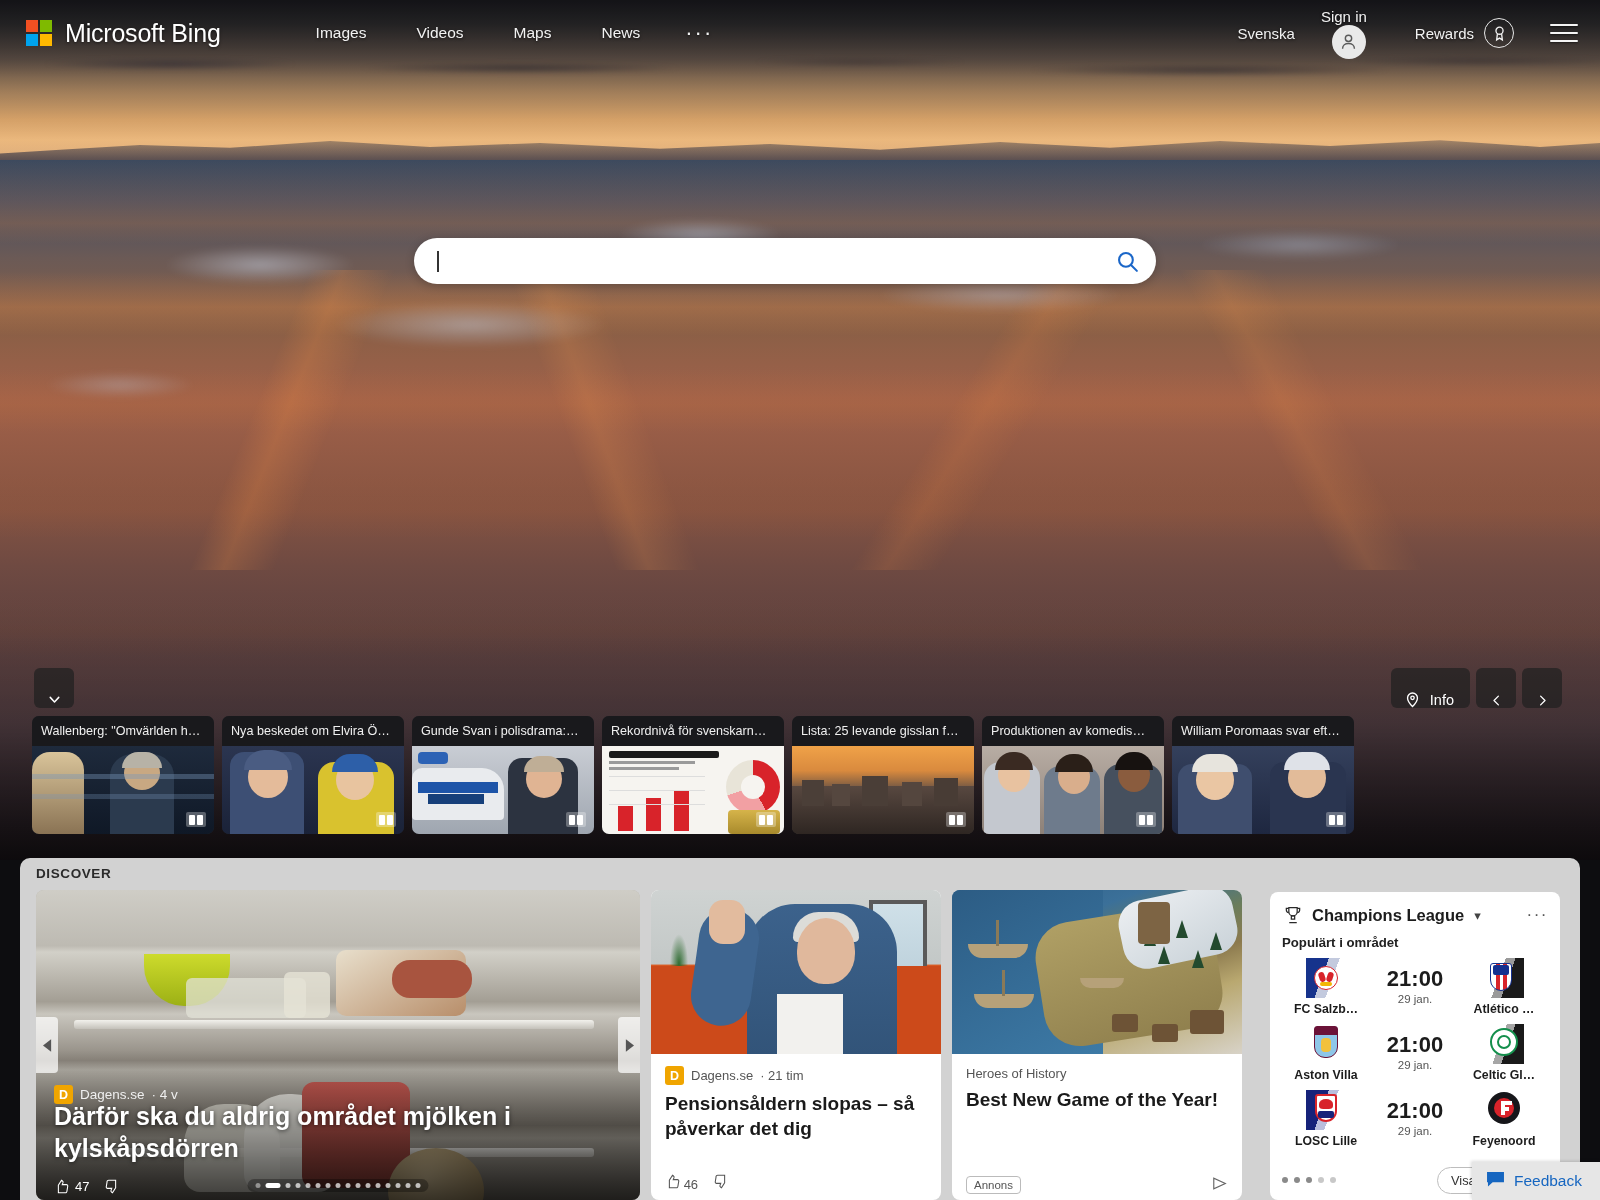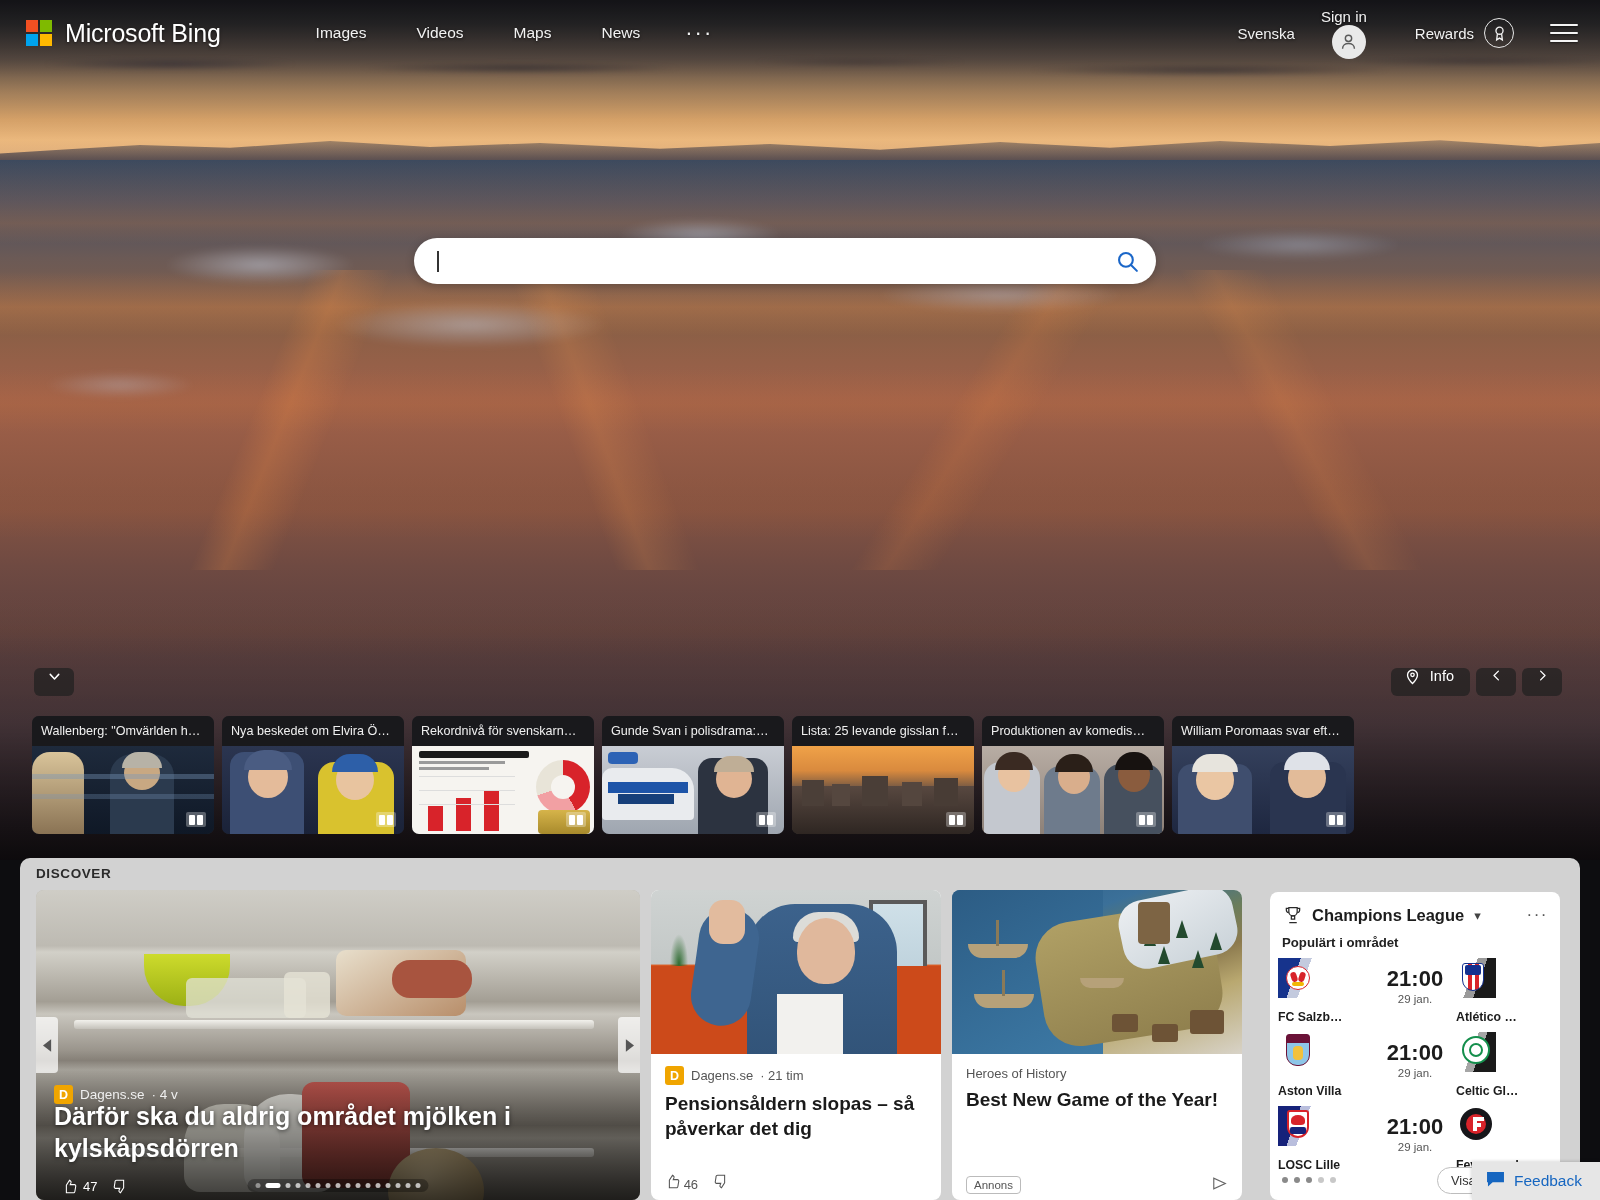--- a/index.html
+++ b/index.html
@@ -162,21 +162,21 @@
     justify-content: center; cursor: pointer; background: transparent; border: none;
   }
 
   
   .hero-ctl-row {
     position: absolute; top: 668px; z-index: 30;
     display: flex; align-items: center; gap: 6px;
   }
   .ctl {
     background: rgba(32,32,32,.72); border-radius: 6px;
-    height: 28px; display: flex; align-items: flex-start; justify-content: center;
+    height: 40px; display: flex; align-items: flex-end; justify-content: center;
     color: #fff; cursor: pointer;
   }
   .ctl.square { width: 40px; }
   .ctl.info { padding: 0 16px 0 13px; gap: 9px; font-size: 14.5px; }
 
   
   #newsstrip {
     position: absolute; left: 32px; top: 716px; width: 1540px; height: 118px;
     display: flex; gap: 8px; z-index: 25;
   }
@@ -244,21 +244,21 @@
     width: 19px; height: 19px; border-radius: 3px; background: #f0a500;
     color: #fff; font-size: 12.5px; font-weight: bold;
     display: flex; align-items: center; justify-content: center;
   }
   .bigcard .bigtitle {
     position: absolute; left: 18px; bottom: 36px; width: 470px;
     color: #fff; font-size: 25px; font-weight: bold; line-height: 1.28;
     text-shadow: 0 1px 4px rgba(0,0,0,.6);
   }
   .bigcard .react {
-    position: absolute; left: 26px; bottom: 6px;
+    position: absolute; left: 18px; bottom: 6px;
     display: flex; align-items: center; gap: 16px; color: #fff; font-size: 13px;
   }
   .react .grp { display: flex; align-items: center; gap: 6px; }
   .carousel-arrow {
     position: absolute; width: 22px; height: 56px; background: rgba(255,255,255,.72);
     display: flex; align-items: center; justify-content: center; cursor: pointer;
   }
   .carousel-arrow.left { left: 0; top: 50%; transform: translateY(-50%); border-radius: 0 4px 4px 0;}
   .carousel-arrow.right { right: 0; top: 50%; transform: translateY(-50%); border-radius: 4px 0 0 4px;}
   .dots {
@@ -346,21 +346,21 @@
     width: 22px; height: 22px; display: flex; align-items: center; justify-content: center;
   }
   .cl-title { font-size: 16.5px; font-weight: bold; color: #1c1c1c; }
   .cl-chev { color: #444; font-size: 13px; margin-left: 2px; cursor: pointer; }
   .cl-dots { margin-left: auto; color: #555; font-size: 17px; letter-spacing: 1.5px; cursor: pointer; }
   .cl-sub { font-size: 13.2px; font-weight: bold; color: #222; padding: 9px 12px 0 12px; }
   .cl-match {
     display: grid; grid-template-columns: 1fr 82px 1fr; align-items: start;
     padding: 8px 8px 0 8px;
   }
-  .cl-team { display: flex; flex-direction: column; gap: 12px; }
+  .cl-team { display: flex; flex-direction: column; align-items: center; gap: 4px; }
   .cl-crest { width: 40px; height: 40px; position: relative; }
   .cl-tname {
     font-size: 12.3px; font-weight: bold; color: #1c1c1c;
     max-width: 82px; white-space: nowrap; overflow: hidden; text-overflow: ellipsis;
   }
   .cl-time { text-align: center; padding-top: 8px; }
   .cl-time .t { font-size: 22px; font-weight: bold; color: #1c1c1c; }
   .cl-time .d { font-size: 11.5px; color: #555; margin-top: 1px; }
   .cl-bottom {
     position: absolute; left: 0; bottom: 0; width: 100%; height: 40px;
@@ -512,20 +512,37 @@
 
   <div class="ncard">
     <div class="nhead">Nya beskedet om Elvira Ö…</div>
     <div class="nimg" style="background:linear-gradient(180deg,#2b3550,#1a2238);">
       <div class="slice" style="left:8px;top:6px;width:74px;height:82px;background:#3d4f74;border-radius:14px 14px 0 0;"></div>
       <div class="slice" style="left:26px;top:10px;width:40px;height:42px;background:#e4bb9a;border-radius:50%;"></div>
       <div class="slice" style="left:22px;top:4px;width:48px;height:20px;background:#4a5c82;border-radius:24px 24px 0 0;"></div>
       <div class="slice" style="left:96px;top:16px;width:76px;height:72px;background:#d9c22e;border-radius:16px 16px 0 0;"></div>
       <div class="slice" style="left:114px;top:14px;width:38px;height:40px;background:#e8c49f;border-radius:50%;"></div>
       <div class="slice" style="left:110px;top:8px;width:46px;height:18px;background:#2d5fa8;border-radius:23px 23px 0 0;"></div>
+      <div class="nbook">
+          <i></i>
+          <i></i>
+        </div>
+    </div>
+  </div>
+
+  <div class="ncard">
+    <div class="nhead">Gunde Svan i polisdrama:…</div>
+    <div class="nimg" style="background:linear-gradient(180deg,#c9cdd4,#9fa6b0);">
+      <div class="slice" style="left:0;top:22px;width:92px;height:52px;background:#e9ebee;border-radius:10px 22px 4px 4px;"></div>
+      <div class="slice" style="left:6px;top:36px;width:80px;height:11px;background:#1d54a8;"></div>
+      <div class="slice" style="left:16px;top:48px;width:56px;height:10px;background:#163f7a;font-size:7px;color:#fff;text-align:center;"></div>
+      <div class="slice" style="left:6px;top:6px;width:30px;height:12px;background:#2c62b5;border-radius:4px;"></div>
+      <div class="slice" style="left:96px;top:12px;width:70px;height:76px;background:#2c3340;border-radius:14px 14px 0 0;"></div>
+      <div class="slice" style="left:114px;top:14px;width:36px;height:38px;background:#e0b493;border-radius:50%;"></div>
+      <div class="slice" style="left:112px;top:10px;width:40px;height:16px;background:#bfae96;border-radius:20px 20px 0 0;"></div>
       <div class="nbook">
           <i></i>
           <i></i>
         </div>
     </div>
   </div>
 
   <div class="ncard">
     <div class="nhead">Rekordnivå för svenskarn…</div>
     <div class="nimg" style="background:#f6f4f0;">
@@ -534,37 +551,20 @@
       <div class="slice" style="left:7px;top:21px;width:70px;height:3px;background:#9a9a9a;"></div>
       <div class="slice" style="left:16px;top:60px;width:15px;height:25px;background:#d8232a;"></div>
       <div class="slice" style="left:44px;top:52px;width:15px;height:33px;background:#d8232a;"></div>
       <div class="slice" style="left:72px;top:44px;width:15px;height:41px;background:#d8232a;"></div>
       <div class="slice" style="left:7px;top:30px;width:96px;height:1px;background:#ddd;"></div>
       <div class="slice" style="left:7px;top:44px;width:96px;height:1px;background:#ddd;"></div>
       <div class="slice" style="left:7px;top:58px;width:96px;height:1px;background:#ddd;"></div>
       <div class="slice" style="left:124px;top:14px;width:54px;height:54px;border-radius:50%;background:conic-gradient(#d8232a 0 42%, #f2a0a3 42% 70%, #e8e4d8 70% 100%);"></div>
       <div class="slice" style="left:139px;top:29px;width:24px;height:24px;border-radius:50%;background:#f6f4f0;"></div>
       <div class="slice" style="left:126px;top:64px;width:52px;height:24px;background:linear-gradient(180deg,#d6b44a,#a88a2c);border-radius:4px;"></div>
-      <div class="nbook">
-          <i></i>
-          <i></i>
-        </div>
-    </div>
-  </div>
-
-  <div class="ncard">
-    <div class="nhead">Gunde Svan i polisdrama:…</div>
-    <div class="nimg" style="background:linear-gradient(180deg,#c9cdd4,#9fa6b0);">
-      <div class="slice" style="left:0;top:22px;width:92px;height:52px;background:#e9ebee;border-radius:10px 22px 4px 4px;"></div>
-      <div class="slice" style="left:6px;top:36px;width:80px;height:11px;background:#1d54a8;"></div>
-      <div class="slice" style="left:16px;top:48px;width:56px;height:10px;background:#163f7a;font-size:7px;color:#fff;text-align:center;"></div>
-      <div class="slice" style="left:6px;top:6px;width:30px;height:12px;background:#2c62b5;border-radius:4px;"></div>
-      <div class="slice" style="left:96px;top:12px;width:70px;height:76px;background:#2c3340;border-radius:14px 14px 0 0;"></div>
-      <div class="slice" style="left:114px;top:14px;width:36px;height:38px;background:#e0b493;border-radius:50%;"></div>
-      <div class="slice" style="left:112px;top:10px;width:40px;height:16px;background:#bfae96;border-radius:20px 20px 0 0;"></div>
       <div class="nbook">
           <i></i>
           <i></i>
         </div>
     </div>
   </div>
 
   <div class="ncard">
     <div class="nhead">Lista: 25 levande gisslan f…</div>
     <div class="nimg" style="background:linear-gradient(180deg,#f0a248 0%, #d98a3e 28%, #6a5344 50%, #3c3029 100%);">

